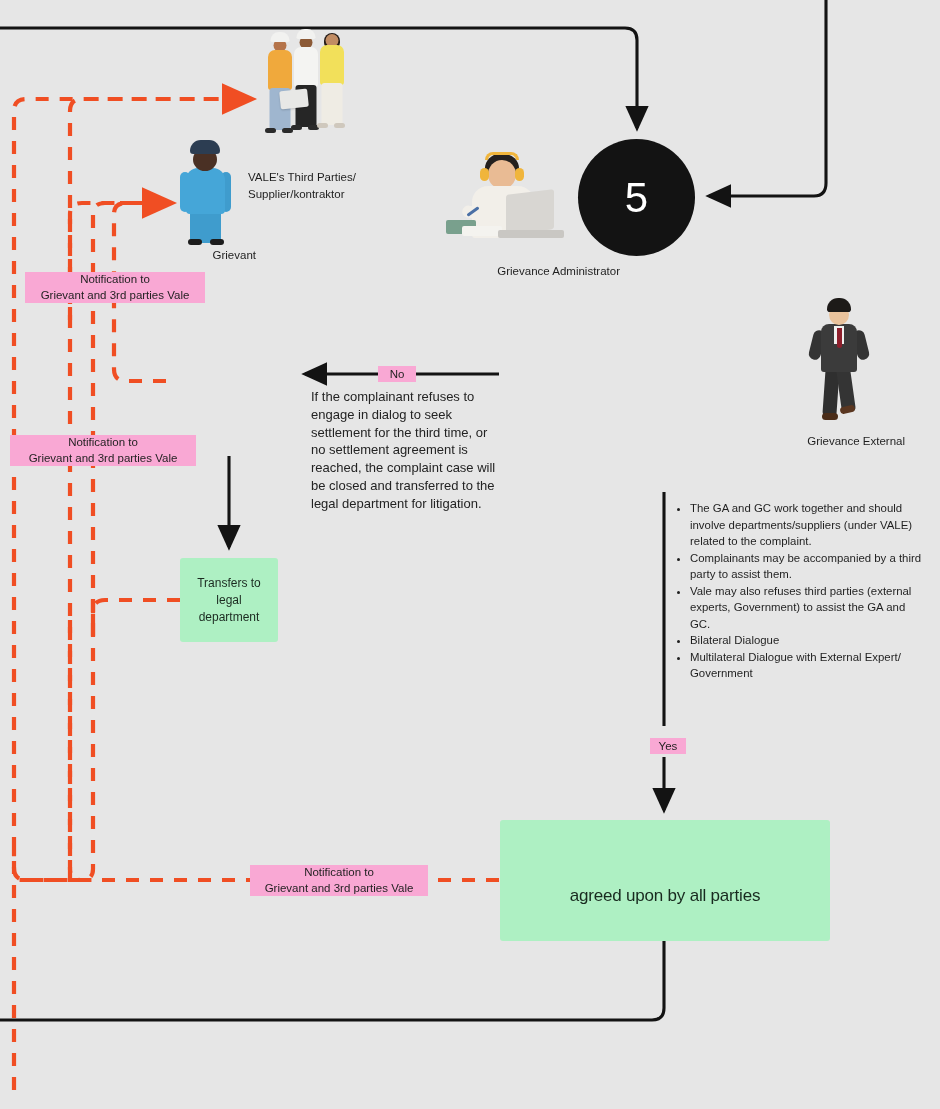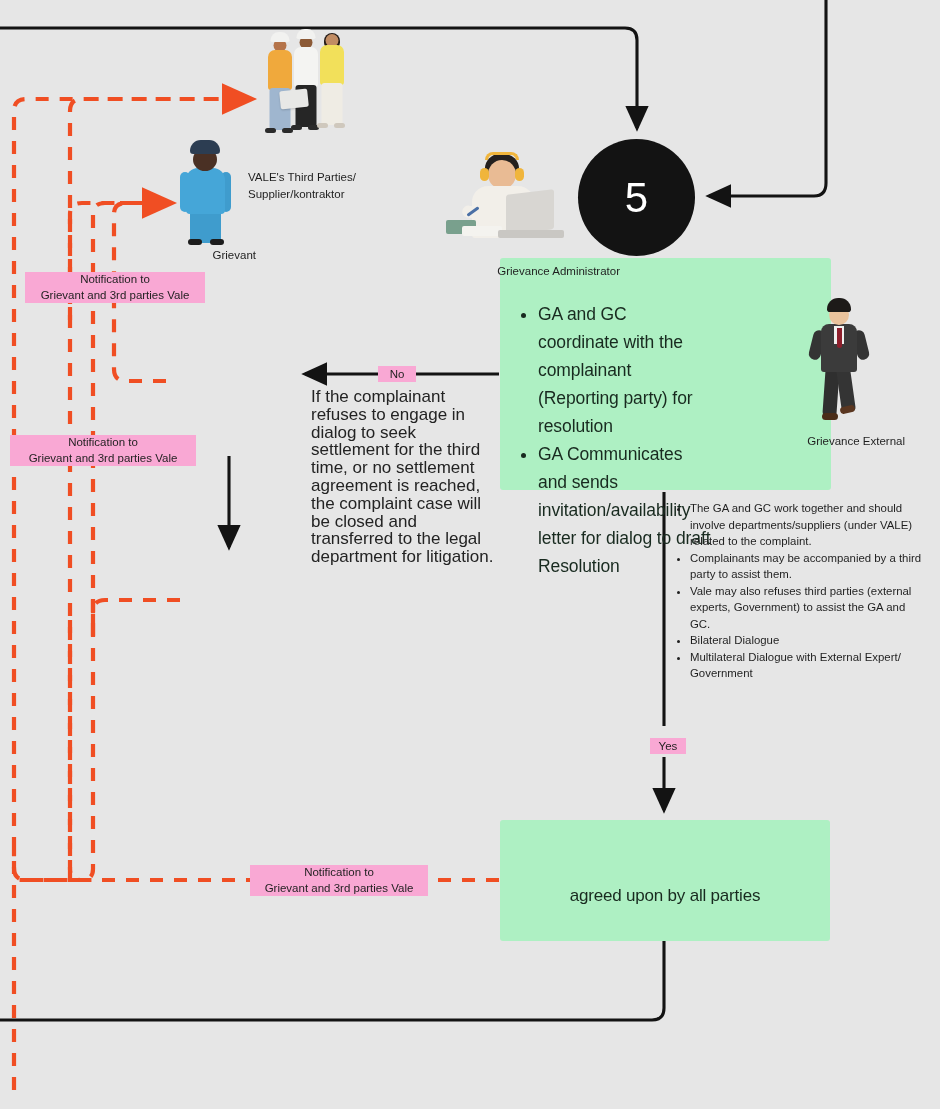--- a/index.html
+++ b/index.html
@@ -54,21 +54,21 @@
     left:166px;top:328px;width:126px;height:126px;border-radius:50%;
     background:#f04e23;color:#fff;
     display:flex;align-items:center;justify-content:center;text-align:center;
     font-size:16px;line-height:25px;
   }
 
   
   .txt{position:absolute;color:#232323;}
   #txt-no-desc{
     left:311px;top:388px;width:185px;
-    font-size:17px;line-height:17.8px;
+    font-size:13px;line-height:17.8px;
   }
   #bullets-side{
     left:676px;top:500px;width:250px;
   }
   #bullets-side ul{margin:0;padding:0 0 0 14px;list-style:disc;}
   #bullets-side li{font-size:11.4px;line-height:16.5px;margin:0;color:#1f1f1f;}
 
   .caption{position:absolute;font-size:11.5px;line-height:16px;color:#1f1f1f;text-align:right;}
   #cap-thirdparties{left:248px;top:169px;width:120px;text-align:left;line-height:17px;}
   #cap-grievant{left:160px;top:247px;width:96px;}
@@ -197,27 +197,28 @@
     <path d="M499,880 L26,880 Q14,880 14,868 L14,850" fill="none" stroke="#f04e23" stroke-width="4.2" stroke-dasharray="13 11"></path>
 
     <path d="M70,620 L70,869 Q70,880 82,880 L100,880" fill="none" stroke="#f04e23" stroke-width="4.2" stroke-dasharray="13 11"></path>
   </svg>
 
   <div class="node" id="circle-five">
     <span>5</span>
   </div>
 
 
-  <div class="node greenbox" id="gbox-main">
-    <ul>
-      <li>GA and GC coordinate with the complainant (Reporting party) for resolution</li>
-      <li>GA Communicates and sends invitation/availability letter for dialog to draft Resolution</li>
-    </ul>
-  </div>
-
+
+  <div class="node greenbox" id="gbox-transfer">
+    <span>
+      <span>Transfers to</span><br>
+      <span>legal</span><br>
+      <span>department</span>
+    </span>
+  </div>
 
   <div class="node greenbox" id="gbox-resolution">
     <span>
       <br>
       <span>agreed upon by all parties</span>
     </span>
   </div>
 
   <div class="txt" id="txt-no-desc">If the complainant refuses to engage in dialog to seek settlement for the third time, or no settlement agreement is reached, the complaint case will be closed and transferred to the legal department for litigation.</div>
 

